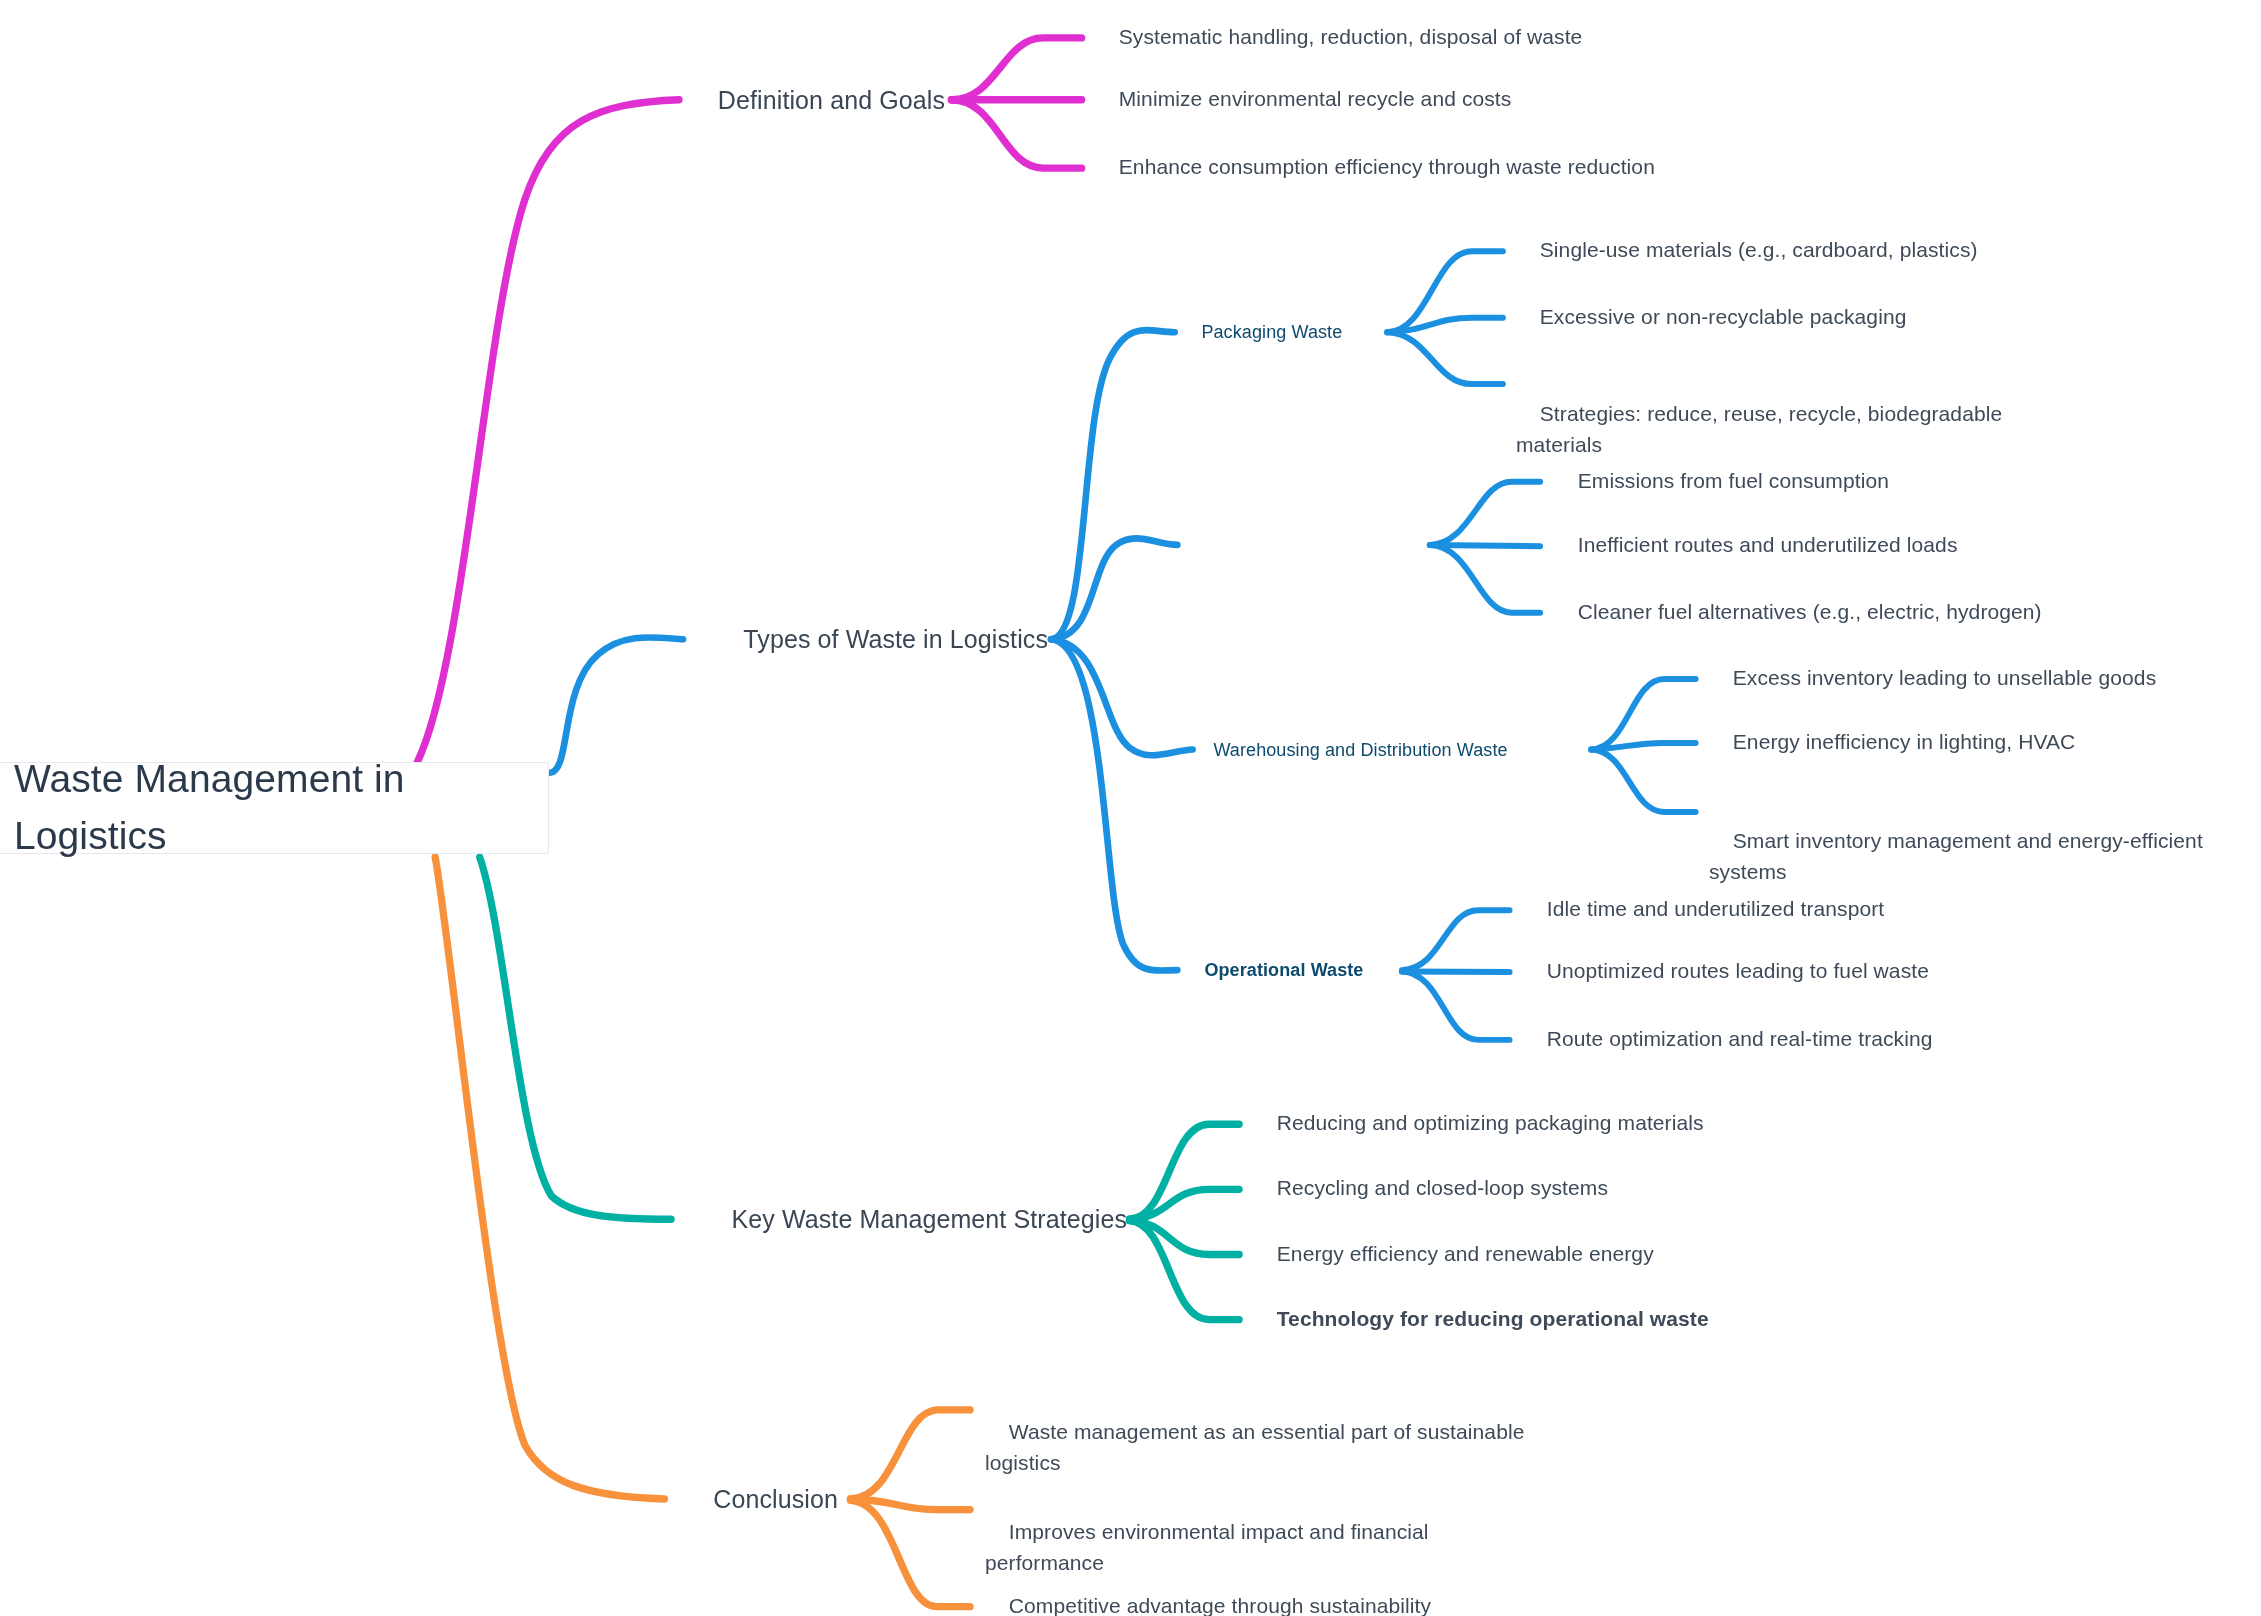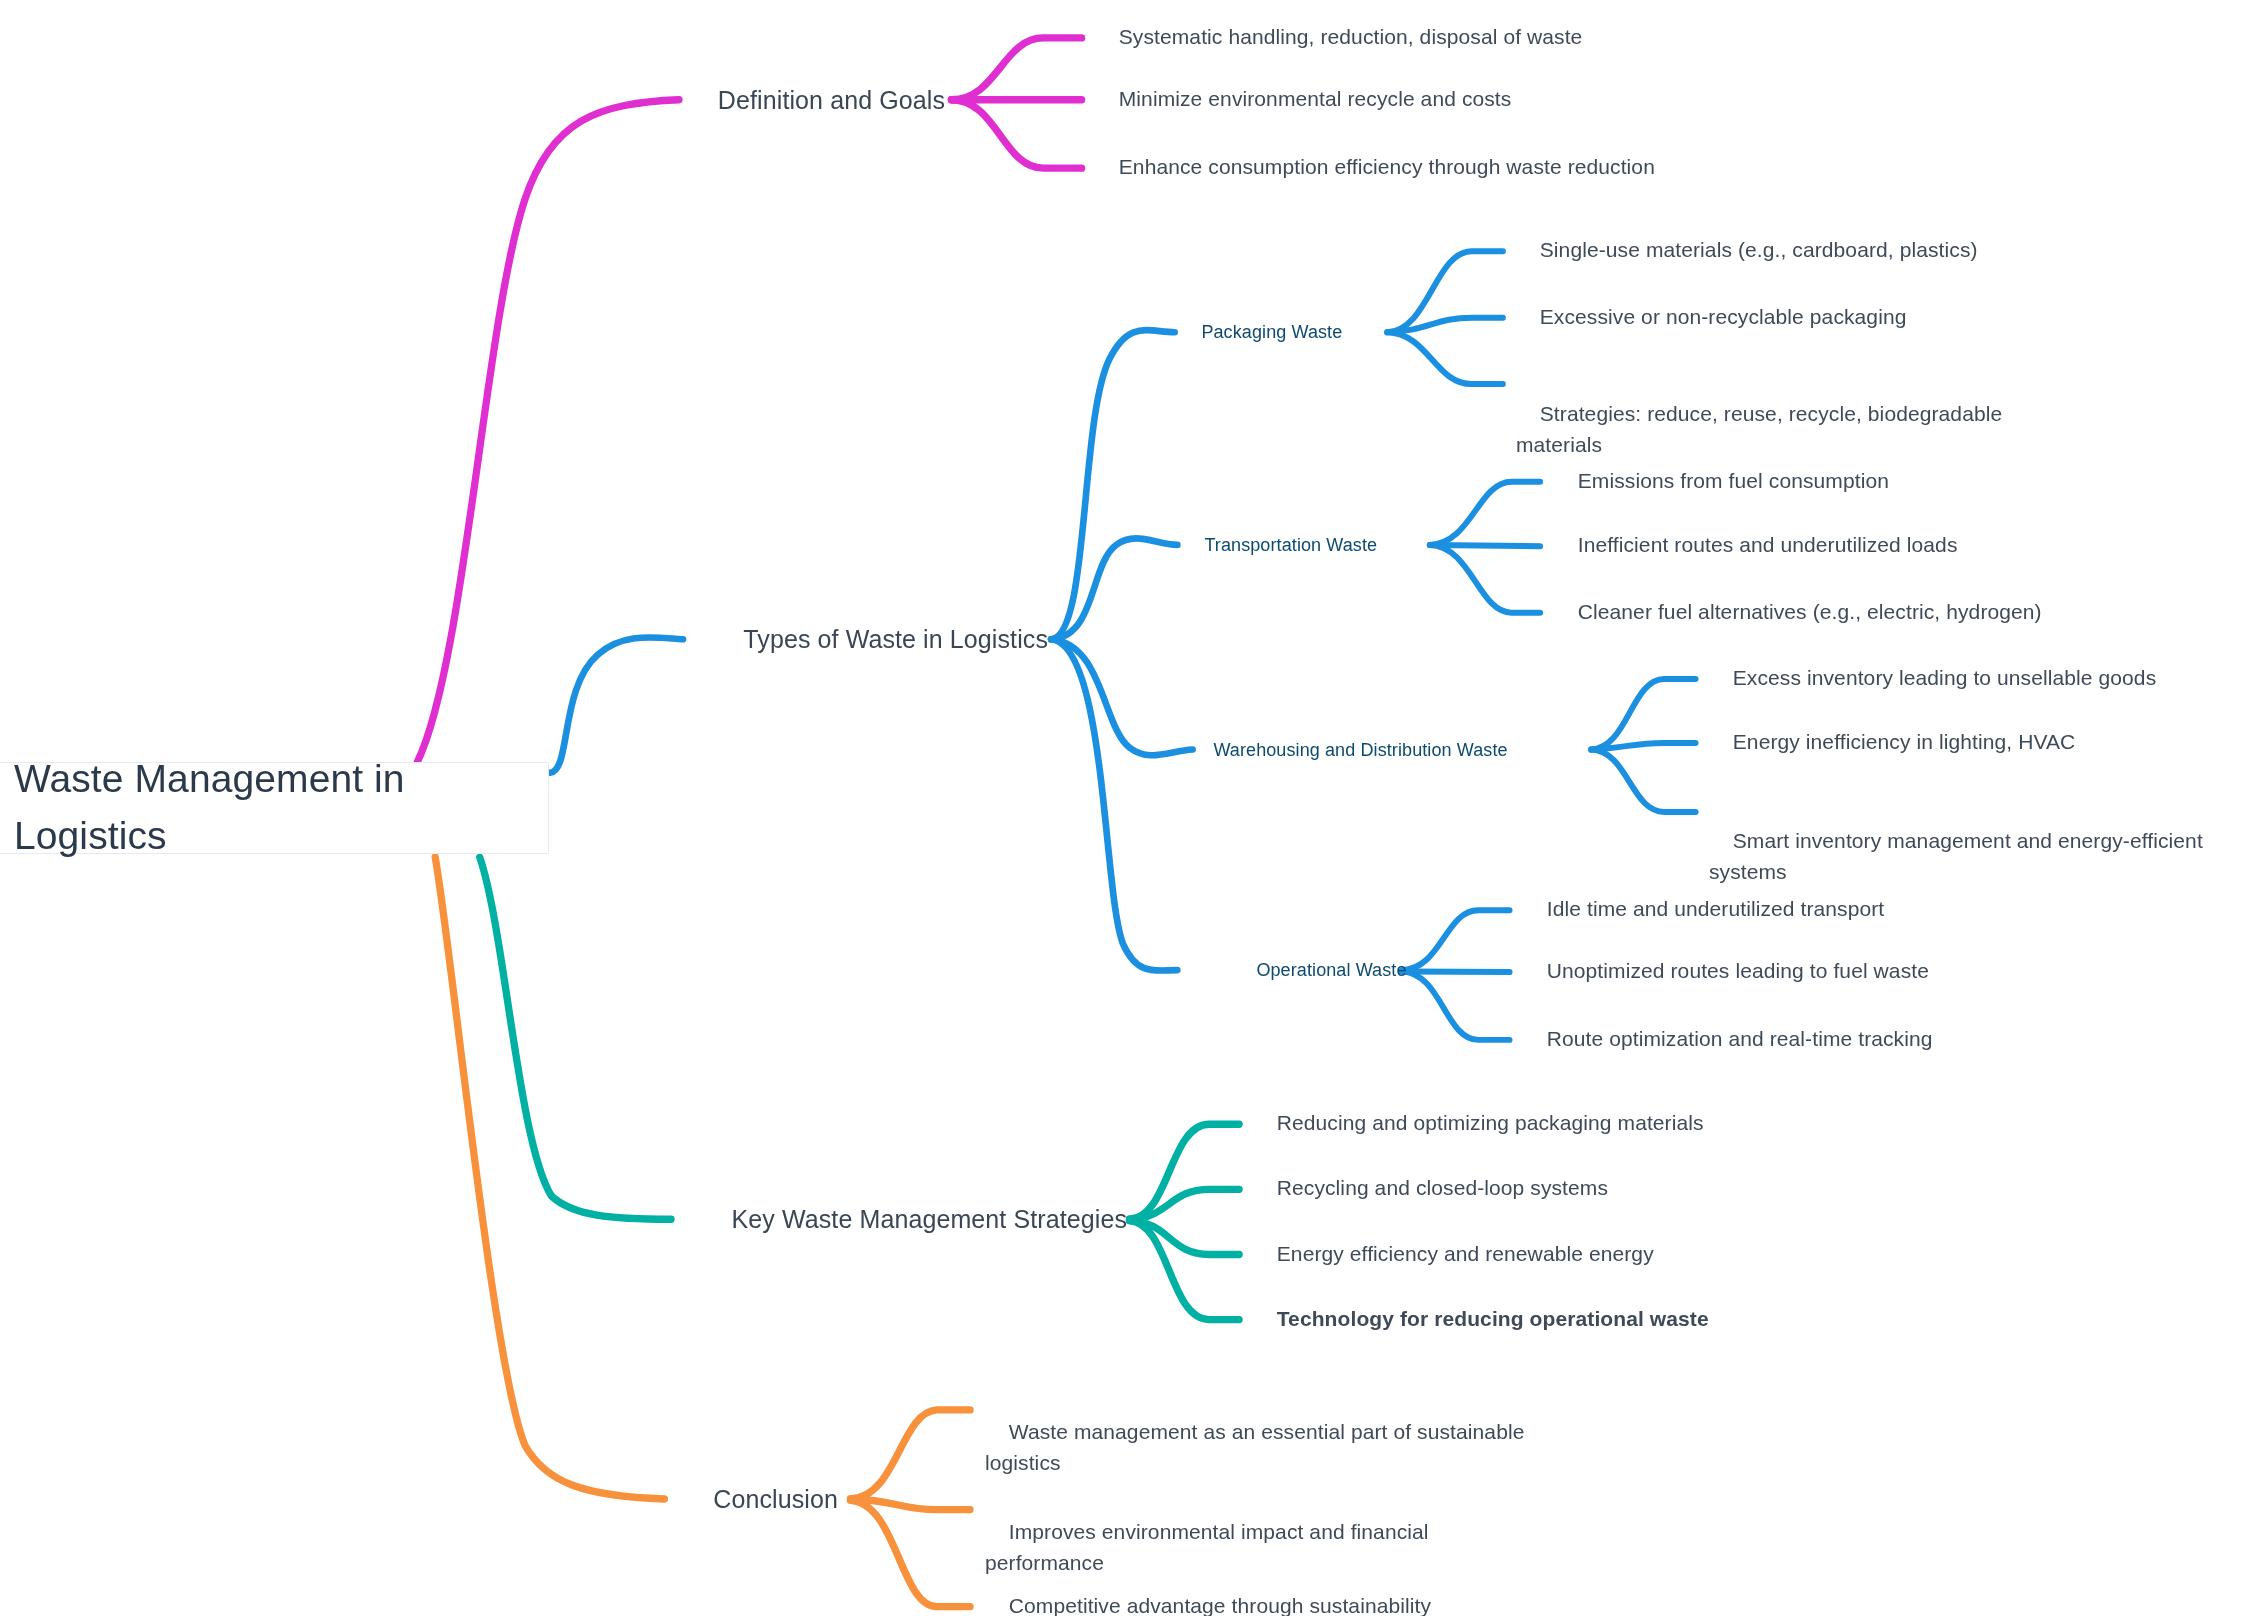--- a/index.html
+++ b/index.html
@@ -153,23 +153,20 @@
   <div class="node leaf one-line" style="left:1516px; top:251px; width:545px;">
     <span>Single-use materials (e.g., cardboard, plastics)</span>
   </div>
   <div class="node leaf one-line" style="left:1516px; top:318px; width:545px;">
     <span>Excessive or non-recyclable packaging</span>
   </div>
   <div class="node leaf" style="left:1516px; top:369px; width:525px;">
     <span>Strategies: reduce, reuse, recycle, biodegradable materials</span>
   </div>
 
-  <div class="node lvl2" style="left:1184px; top:545px; width:243px;">
-    <span>Transportation Waste</span>
-  </div>
   <div class="node leaf one-line" style="left:1554px; top:482px; width:545px;">
     <span>Emissions from fuel consumption</span>
   </div>
   <div class="node leaf one-line" style="left:1554px; top:546px; width:545px;">
     <span>Inefficient routes and underutilized loads</span>
   </div>
   <div class="node leaf one-line" style="left:1554px; top:613px; width:558px;">
     <span>Cleaner fuel alternatives (e.g., electric, hydrogen)</span>
   </div>
 
@@ -179,21 +176,21 @@
   <div class="node leaf one-line" style="left:1709px; top:679px; width:525px;">
     <span>Excess inventory leading to unsellable goods</span>
   </div>
   <div class="node leaf one-line" style="left:1709px; top:743px; width:525px;">
     <span>Energy inefficiency in lighting, HVAC</span>
   </div>
   <div class="node leaf" style="left:1709px; top:796px; width:545px;">
     <span>Smart inventory management and energy-efficient systems</span>
   </div>
 
-  <div class="node lvl2" style="left:1236px; top:970px; width:216px;">
+  <div class="node lvl2" style="left:1184px; top:970px; width:216px;font-weight:bold;">
     <span>Operational Waste</span>
   </div>
   <div class="node leaf one-line" style="left:1523px; top:910px; width:545px;">
     <span>Idle time and underutilized transport</span>
   </div>
   <div class="node leaf one-line" style="left:1523px; top:972px; width:545px;">
     <span>Unoptimized routes leading to fuel waste</span>
   </div>
   <div class="node leaf one-line" style="left:1523px; top:1040px; width:545px;">
     <span>Route optimization and real-time tracking</span>

